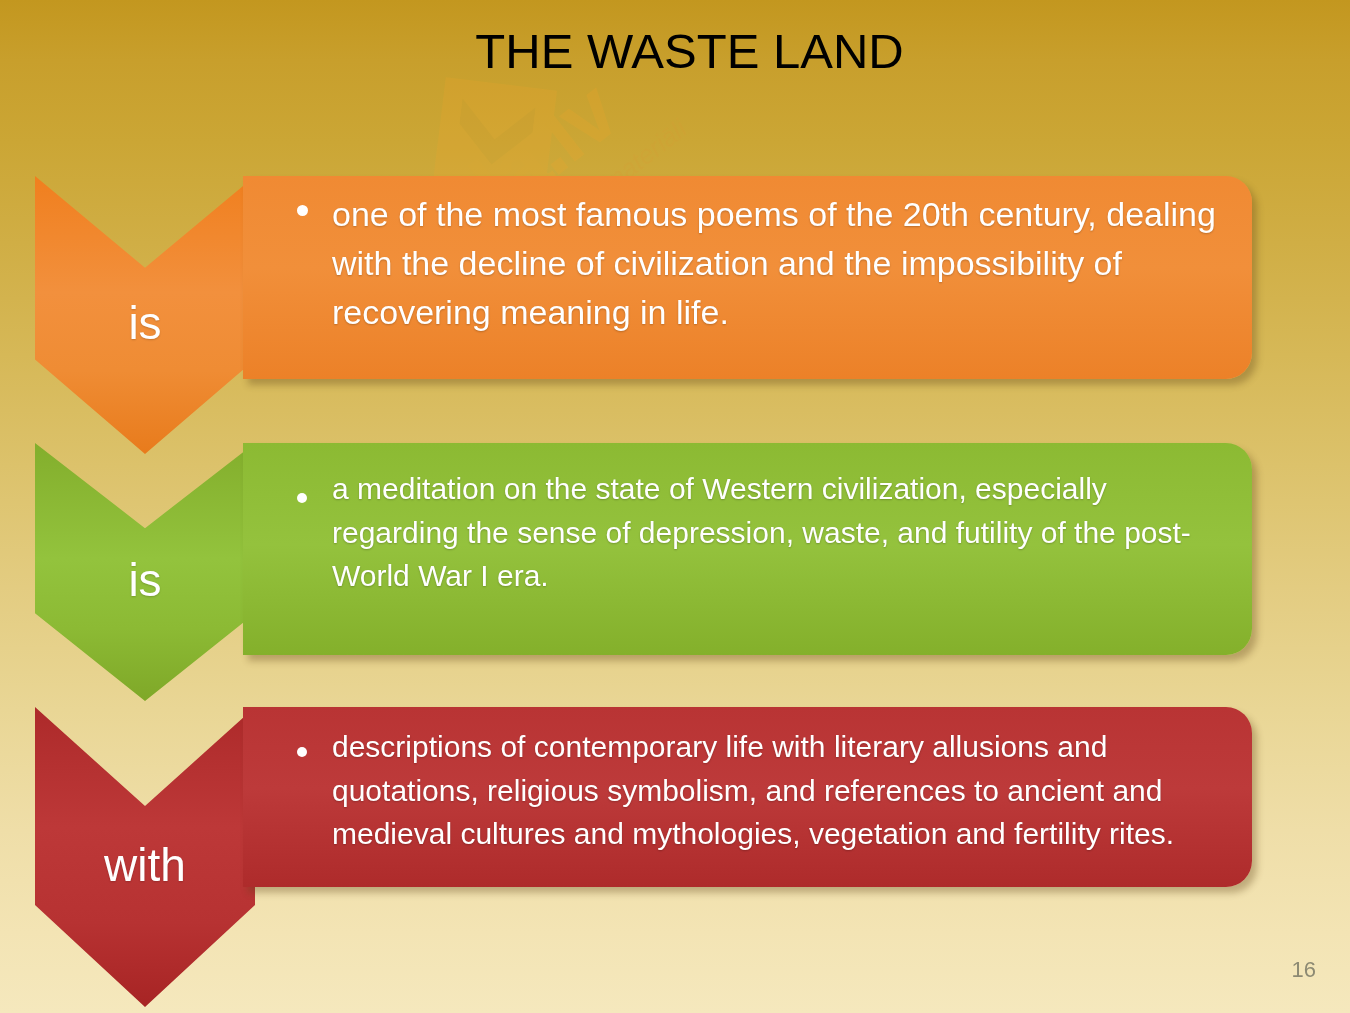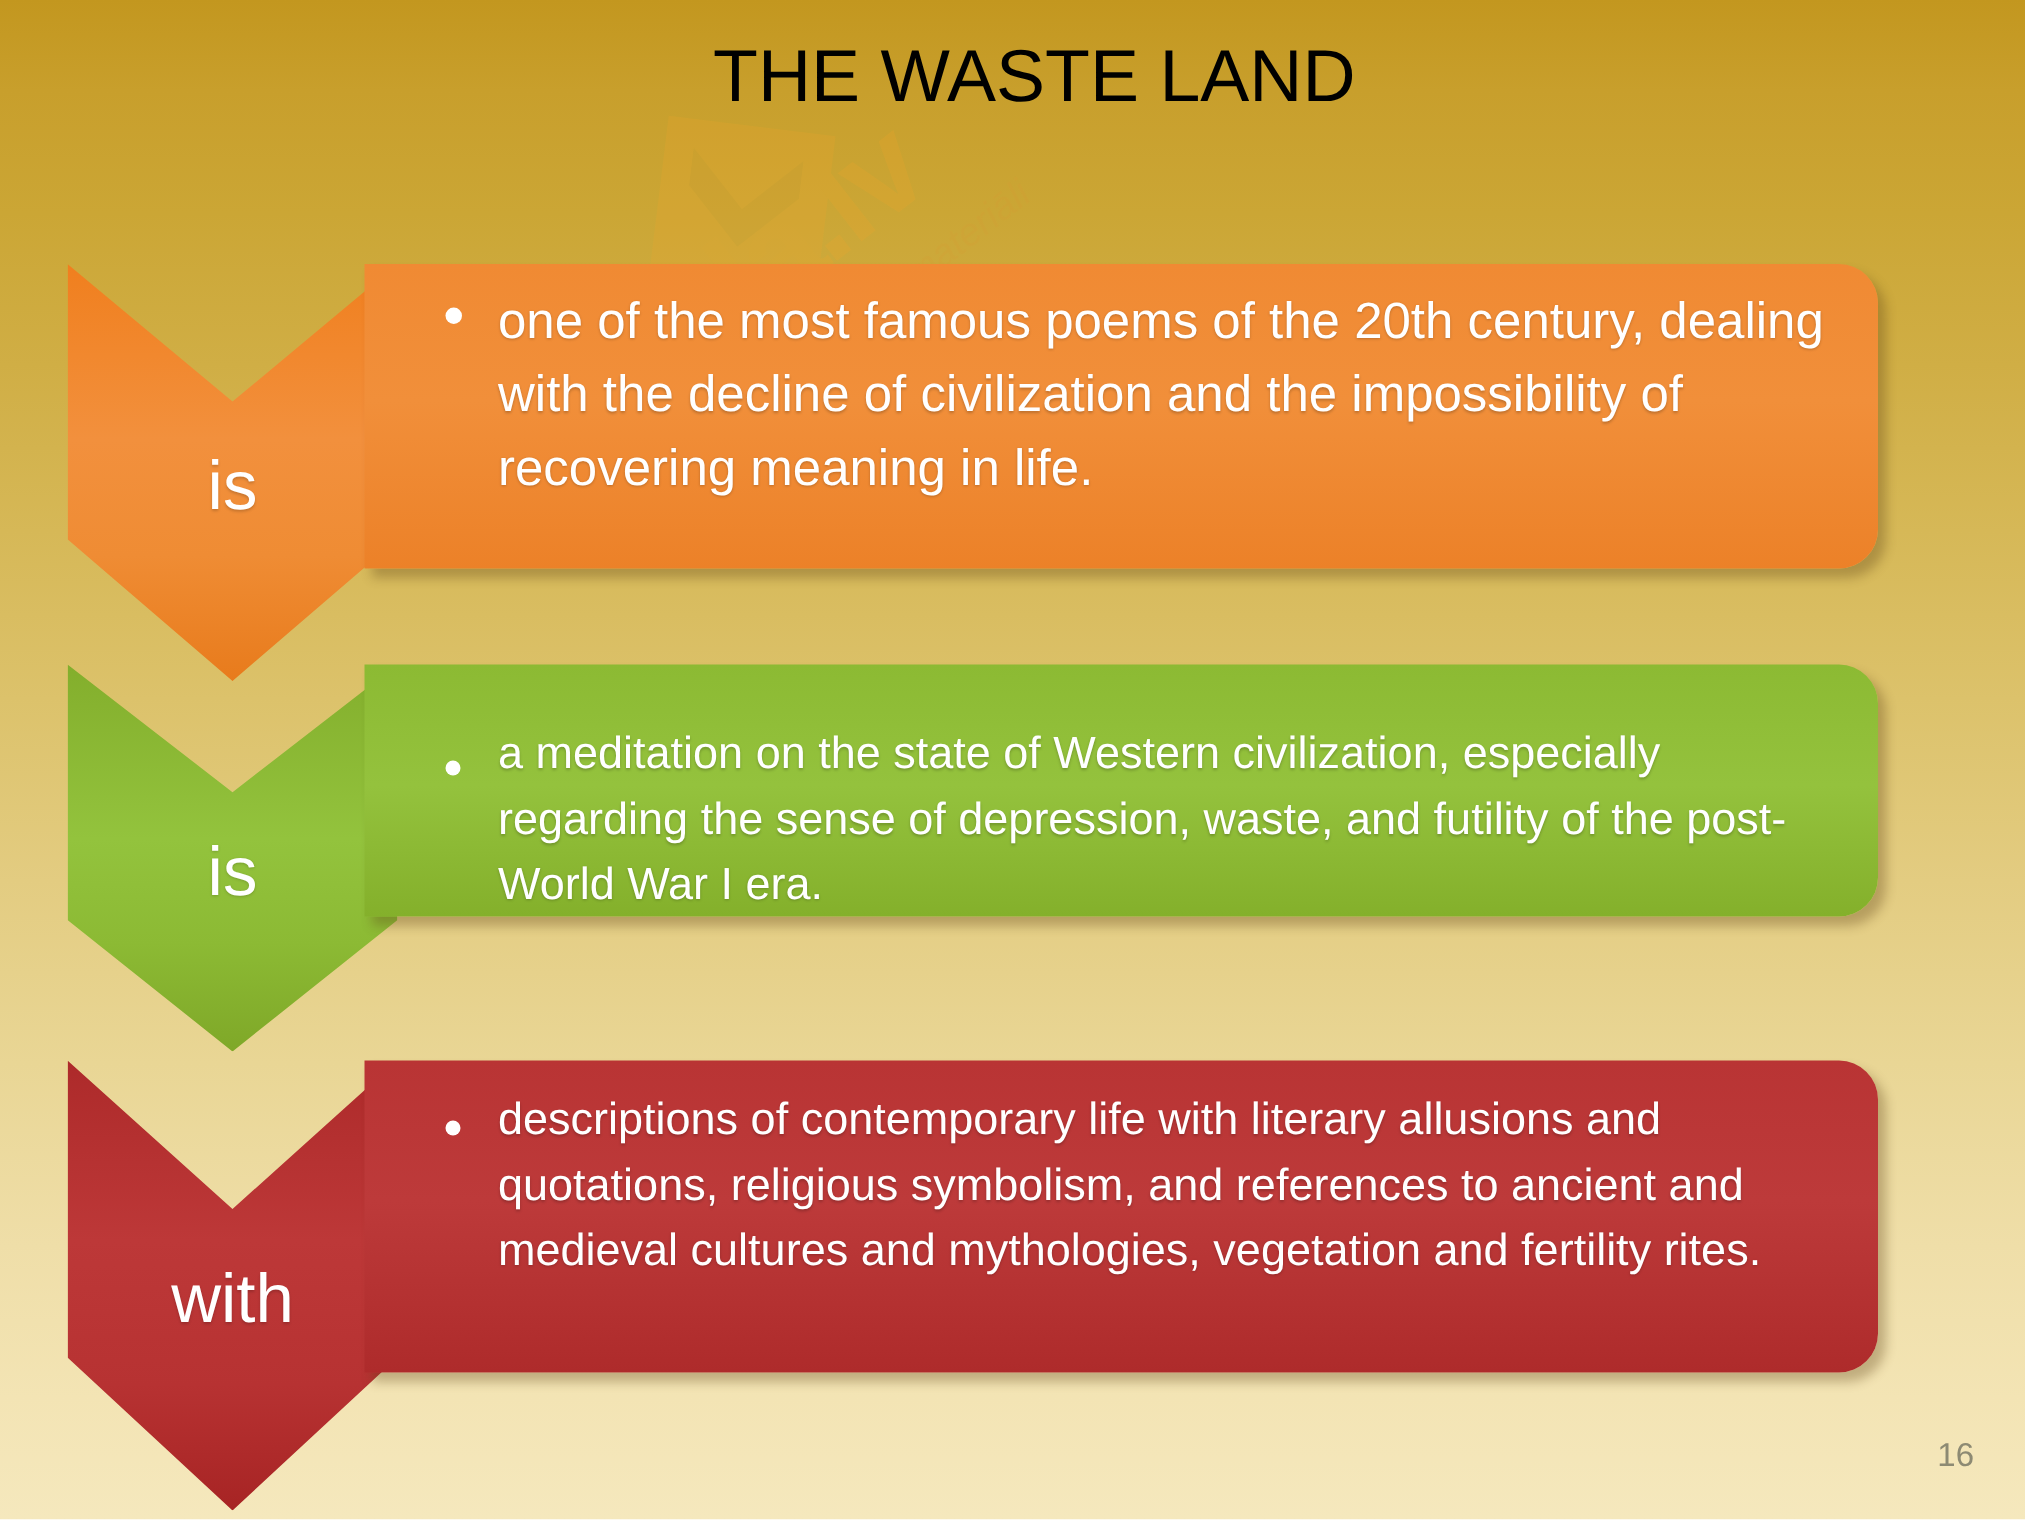--- a/index.html
+++ b/index.html
@@ -101,21 +101,21 @@
 
   
   .row {
     position: absolute;
     left: 0;
   }
 
   
   .chevron {
     position: absolute;
-    left: 45px;
+    left: 35px;
     width: 220px;
     color: #ffffff;
     display: flex;
     align-items: center;
     justify-content: center;
     text-align: right;
     box-sizing: border-box;
     clip-path: polygon(0% 0%, 50% 33%, 100% 0%, 100% 66%, 50% 100%, 0% 66%);
     text-shadow: 0 1px 2px rgba(0,0,0,0.18);
     font-size: 46px;
@@ -178,42 +178,42 @@
   
   #row2 .chevron {
     top: 443px;
     height: 258px;
     background: linear-gradient(to bottom, #83ae2c 0%, #93c33d 45%, #8cba34 72%, #7fa828 100%);
   }
   #row2 .panel {
     left: 243px;
     top: 443px;
     width: 1009px;
-    height: 168px;
+    height: 212px;
     background: linear-gradient(to bottom, #8cba33 0%, #94c23d 48%, #84b02b 100%);
-    padding: 38px 22px 0 27px;
+    padding: 24px 22px 0 27px;
   }
   #row2 .dot { left: 27px; top: 26px; width: 10px; height: 10px; }
   #row2 .ptext {
     padding-left: 62px;
     font-size: 30px;
     line-height: 1.45;
   }
 
   
   #row3 .chevron {
     top: 707px;
     height: 300px;
     background: linear-gradient(to bottom, #ad2a2a 0%, #bd3838 40%, #b73232 72%, #a72424 100%);
   }
   #row3 .panel {
     left: 243px;
     top: 707px;
     width: 1009px;
-    height: 208px;
+    height: 180px;
     background: linear-gradient(to bottom, #b93434 0%, #bd3a3a 45%, #ae2b2b 100%);
     padding: 18px 22px 0 27px;
   }
   #row3 .dot { left: 27px; top: 22px; width: 10px; height: 10px; }
   #row3 .ptext {
     padding-left: 62px;
     font-size: 30px;
     line-height: 1.45;
   }
 

